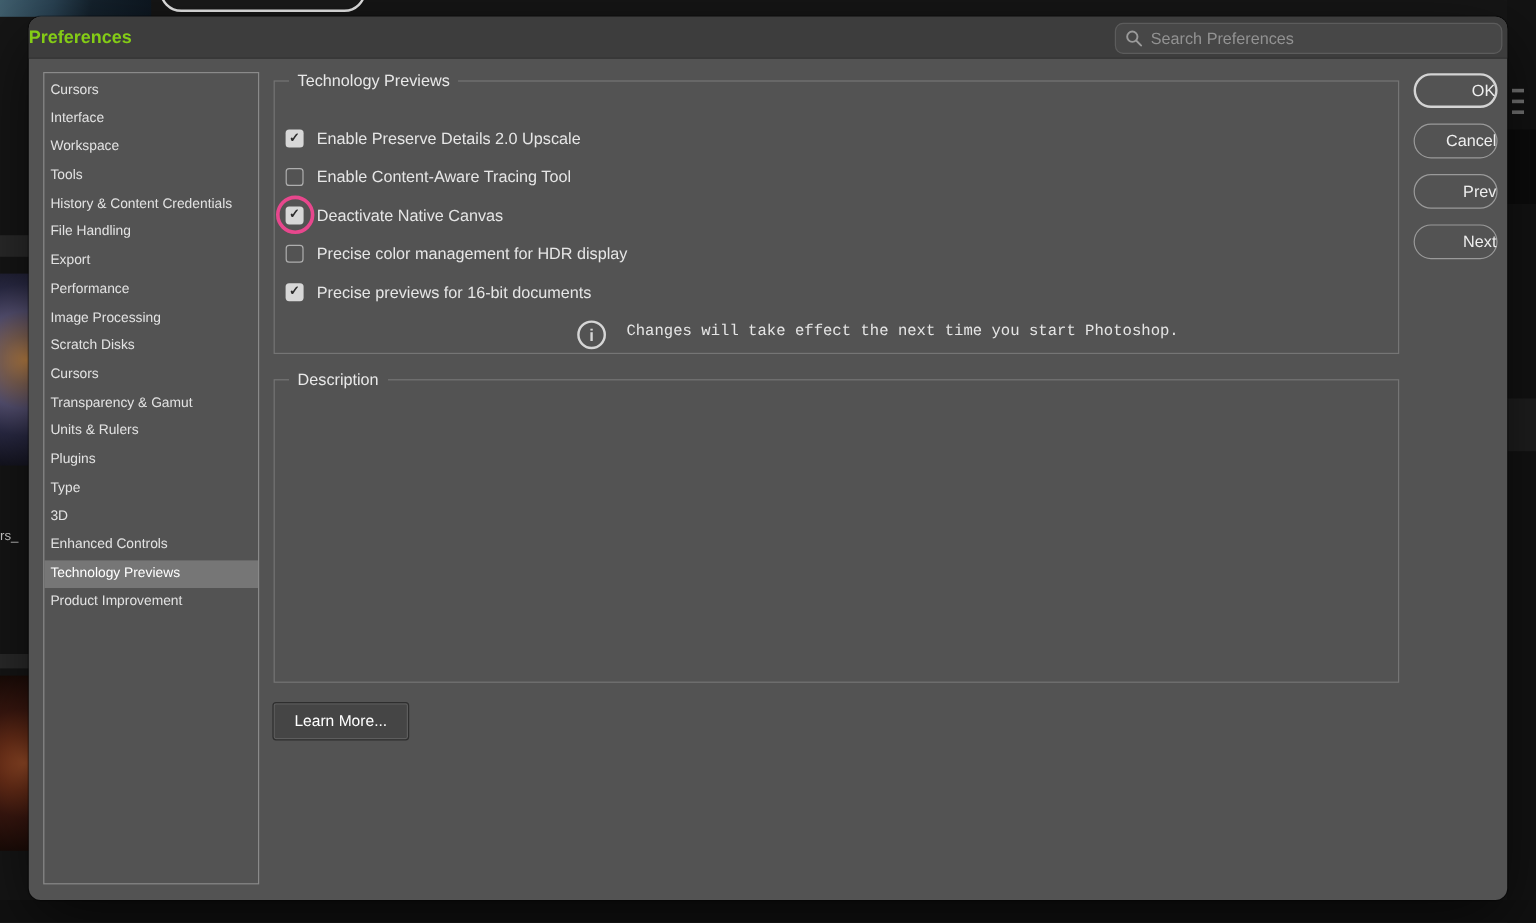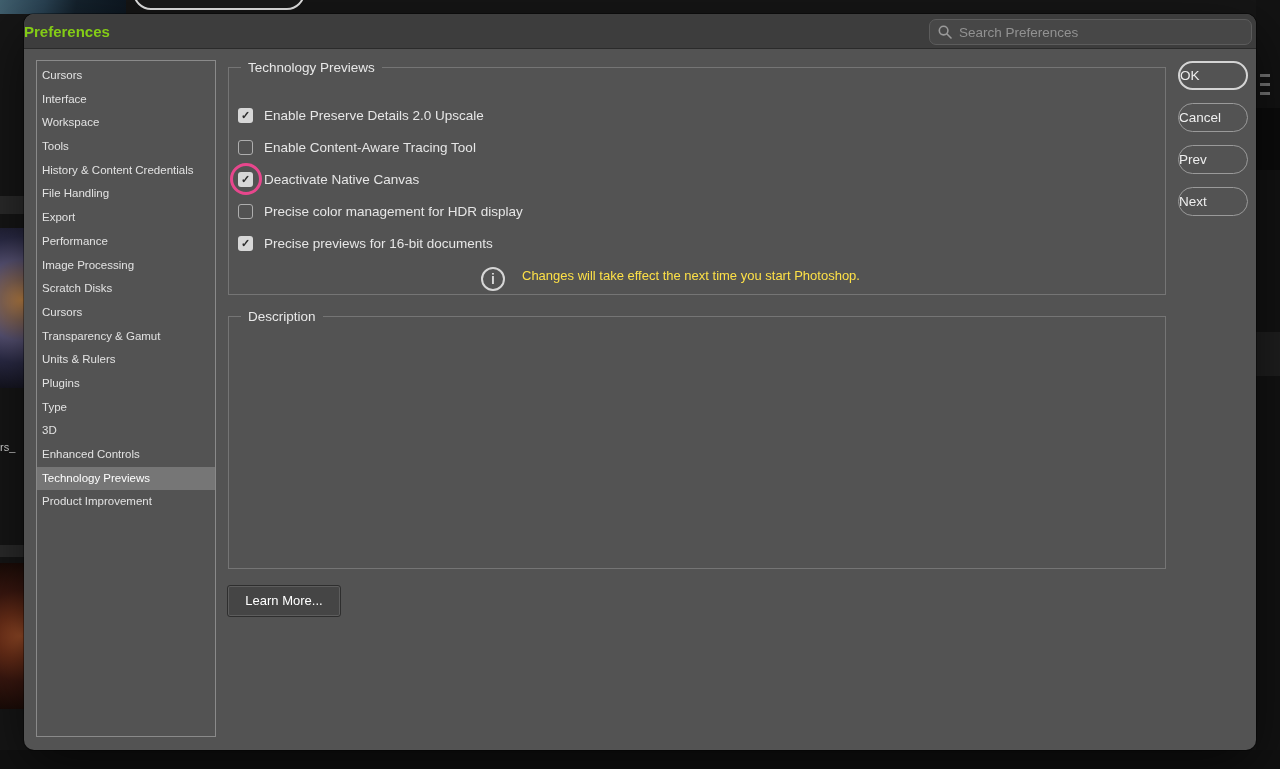--- a/index.html
+++ b/index.html
@@ -102,35 +102,35 @@
   .cb-label { margin-left:11px; color:#e6e6e6; font-size:13.5px; }
 
   .info-row {
     position:absolute; left:252px; top:192px; display:flex; align-items:center; gap:17px;
   }
   .info-icon {
     width:24px; height:24px; border:2px solid #d6d6d6; border-radius:50%;
     color:#d6d6d6; font-size:14px; font-weight:bold; text-align:center; line-height:20px;
     flex:0 0 24px;
   }
-  .info-text { color:#fde047; font-size:13px; position:relative; top:-4px; }
+  .info-text { color:#e5e5e5; font-size:13px; position:relative; top:-4px;font-family:Liberation Mono, monospace; }
 
   
   .learn-more {
     position:absolute; left:204px; top:572px; width:112px; height:30px;
     background:#454545; border:1px solid #5d5d5d; outline:1px solid #2e2e2e; border-radius:2px;
     color:#ffffff; font-size:13px; text-align:center; line-height:28px; cursor:pointer;
   }
   .btn-col {
     position:absolute; left:1154px; top:47px; width:70px;
     display:flex; flex-direction:column; gap:13px;
   }
   .pill-btn {
     width:70px; height:29px; border-radius:14.5px; background:transparent;
-    color:#eeeeee; font-size:13.5px; text-align:left; line-height:27px; cursor:pointer;
+    color:#eeeeee; font-size:13.5px; text-align:right; line-height:27px; cursor:pointer;
     border:1.5px solid #9a9a9a;
   }
   .pill-btn.default { border:2px solid #d4d4d4; line-height:26px; }
 </style>
 </head>
 <body>
 
 <div class="bg-photo-topleft"></div>
 <div class="bg-pill-button"></div>
 <div class="bg-left-band1"></div>

